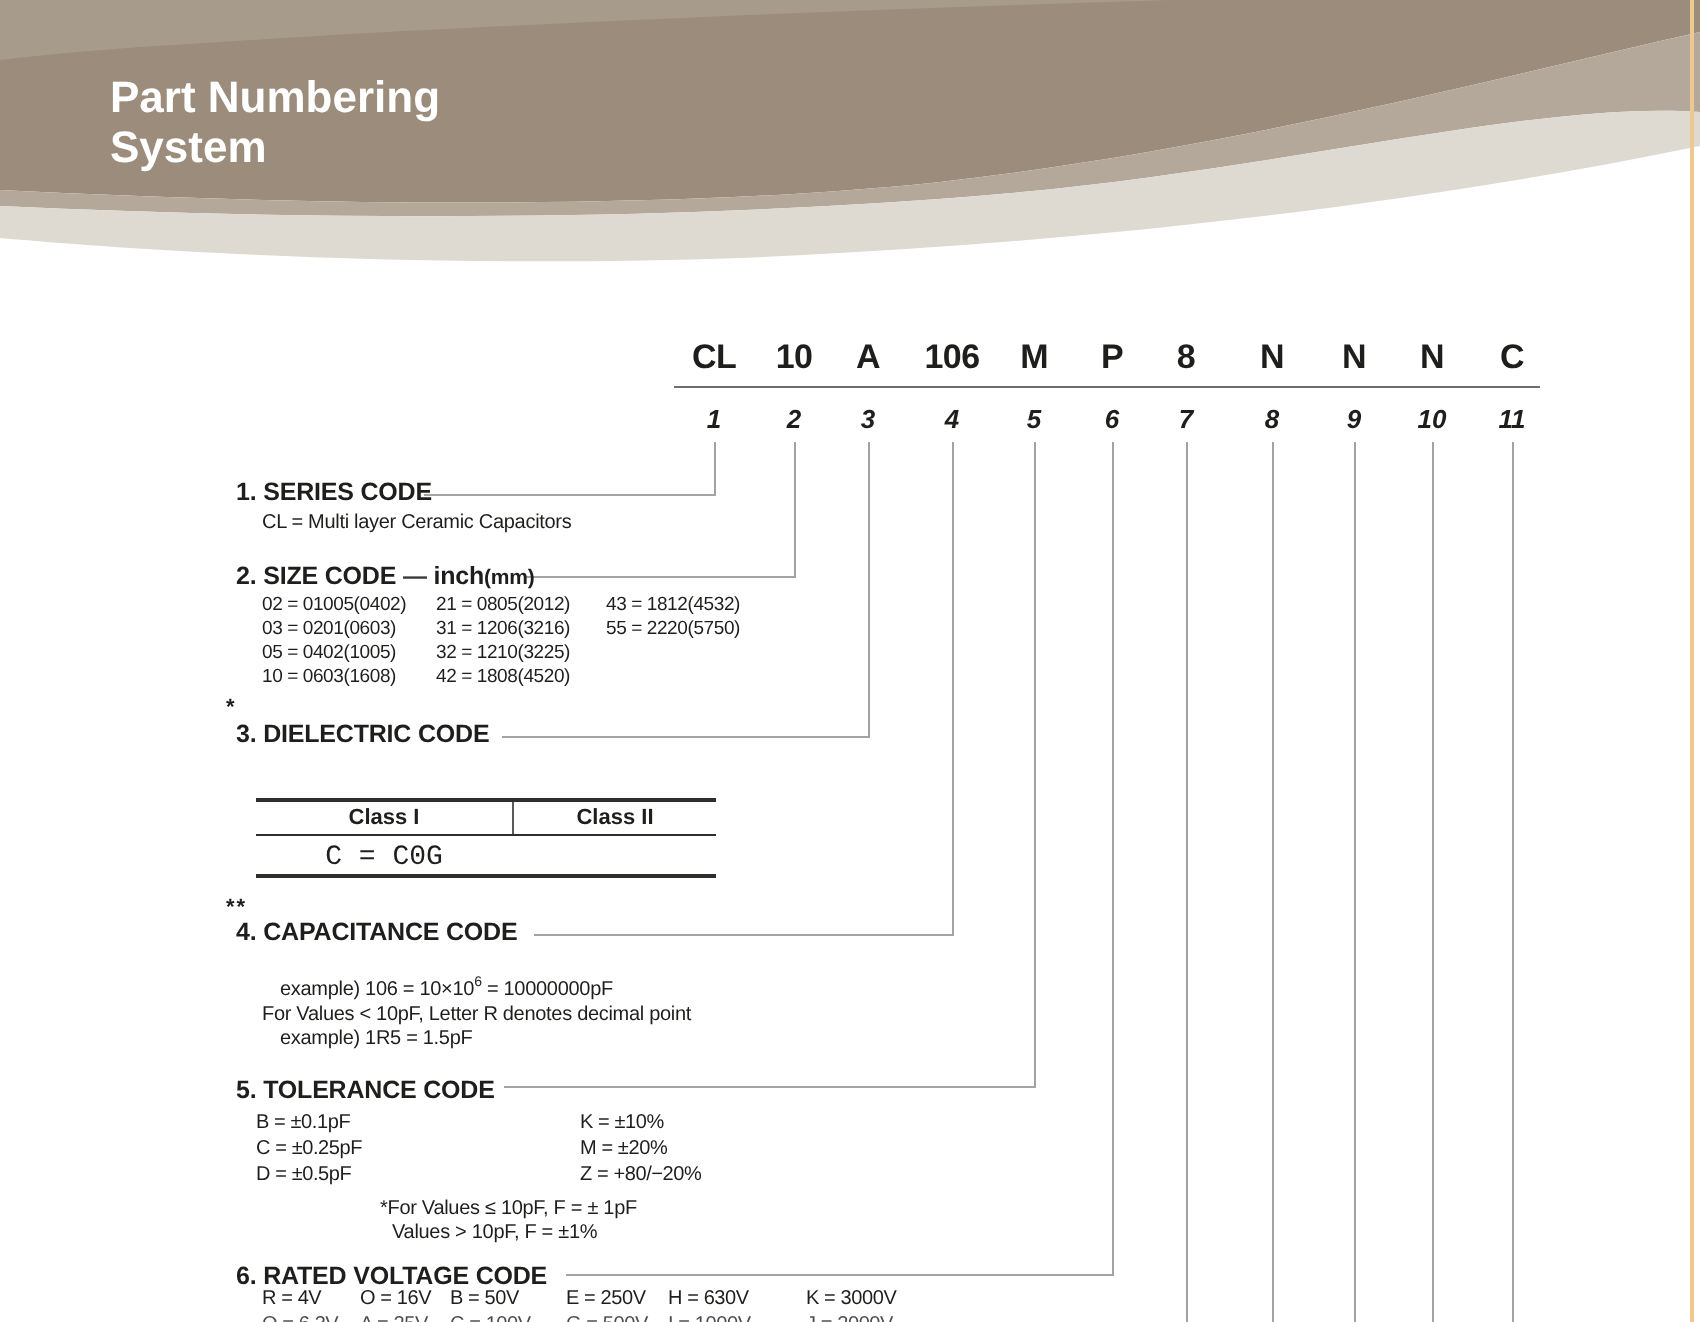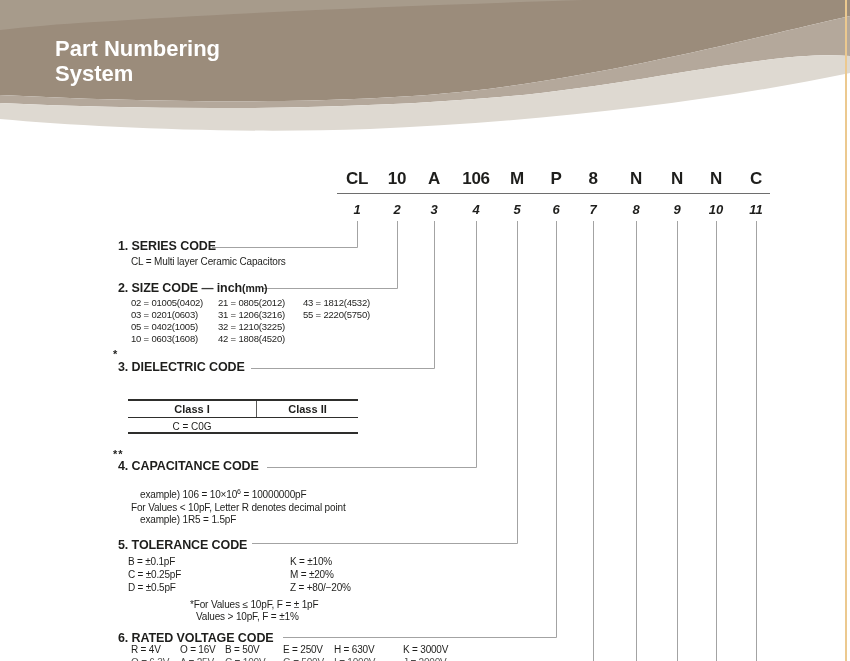--- a/index.html
+++ b/index.html
@@ -33,21 +33,21 @@
   .tolcol div{line-height:13px;font-size:10px;letter-spacing:-0.2px;white-space:nowrap;}
   
   #dielectric-table{position:absolute;left:128px;top:378px;width:230px;
     border-top:2px solid #2e2e2c;border-bottom:2px solid #2e2e2c;margin-top:21px;}
   #dielectric-table .thead{display:flex;border-bottom:1.5px solid #2e2e2c;}
   #dielectric-table .thead>div{height:16px;line-height:16px;text-align:center;
     font-size:11px;font-weight:bold;}
   #dielectric-table .tbody{display:flex;}
   .cell-c1{width:128px;box-sizing:border-box;}
   .cell-c2{width:102px;box-sizing:border-box;border-left:1px solid #5a5a58;}
-  .tbody .cell-c1{padding-top:3px;text-align:center;font-size:10px;}
+  .tbody .cell-c1{padding-top:3px;text-align:center;font-size:14px;font-family:Liberation Mono, monospace;}
   .tbody .cell-c2{padding:2px 0 3px 8px;}
   .d-row{display:flex;line-height:13px;font-size:10px;letter-spacing:-0.2px;}
   .d-row span:first-child{width:48px;}
   .unit-bold{font-weight:bold;font-size:12.5px;}
   .unit-paren{font-size:10.5px;}
   .dash{font-size:12px;color:#3a3a38;}
   sup{font-size:7px;}
   .vrow span{position:absolute;font-size:10px;letter-spacing:-0.2px;white-space:nowrap;}
 </style>
 </head>

